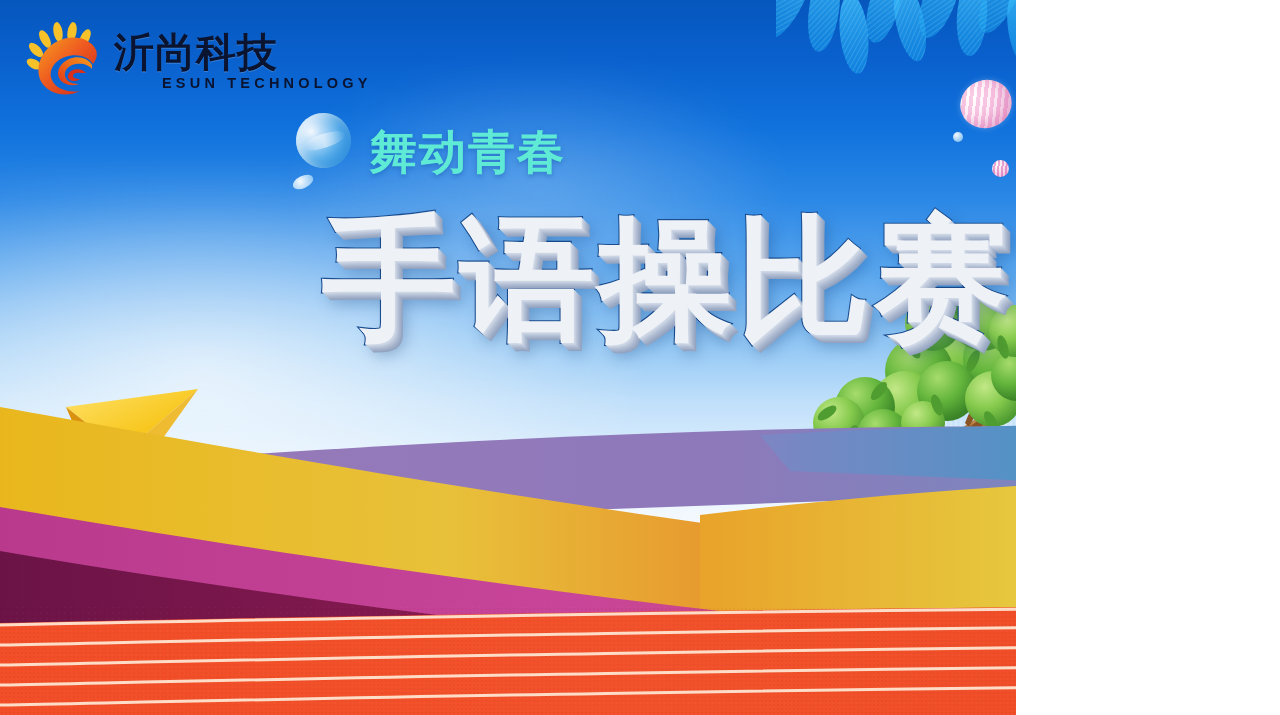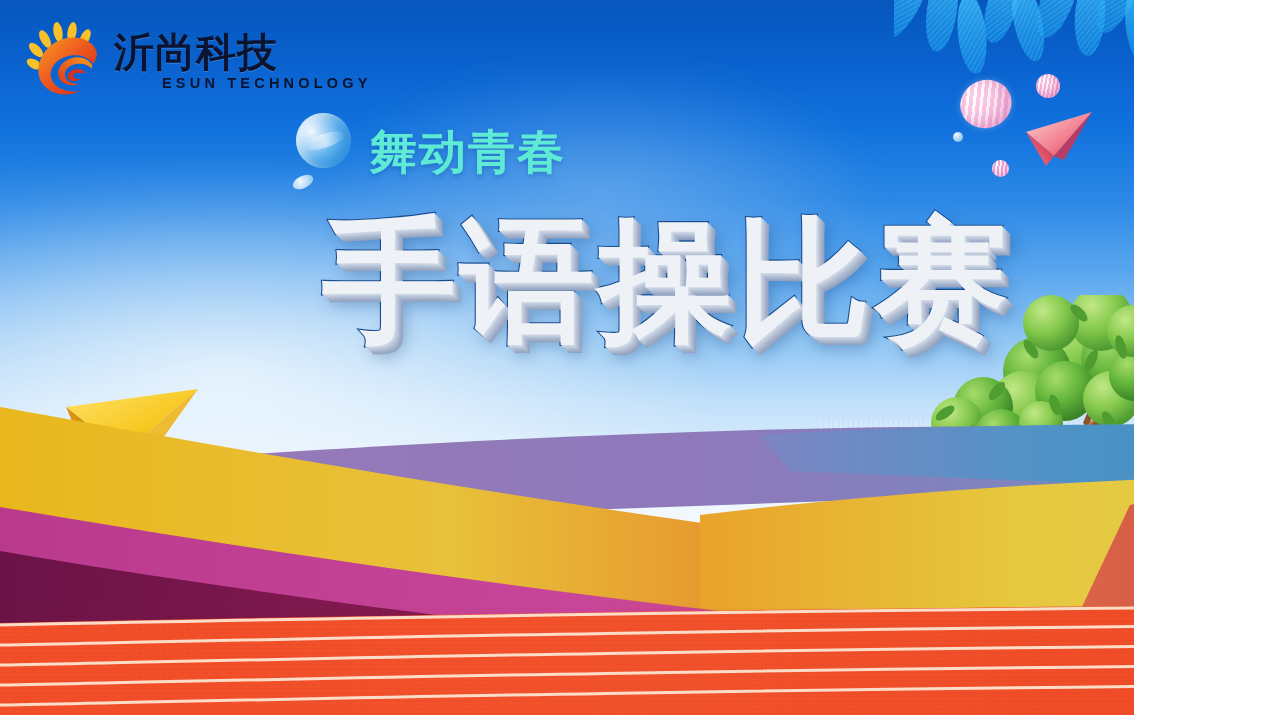--- a/index.html
+++ b/index.html
@@ -6,21 +6,21 @@
     margin: 0;
     padding: 0;
     background: #ffffff;
   }
   body {
     font-family: "Liberation Sans", sans-serif;
   }
 
   #poster {
     position: relative;
-    width: 1134px;
+    width: 1016px;
     height: 715px;
     overflow: hidden;
     background: #0a5fc8;
   }
 
   
   .sky {
     position: absolute;
     inset: 0;
     background: linear-gradient(to bottom,
@@ -174,22 +174,22 @@
     font-weight: bold;
     color: #5eead4;
     letter-spacing: 2px;
     line-height: 1;
     z-index: 11;
     text-shadow: 0 2px 5px rgba(0,60,150,0.35);
   }
   .main-title {
     position: absolute;
     left: 322px;
-    top: 224px;
-    font-family: Liberation Mono, monospace;
+    top: 212px;
+    font-family: Liberation Sans, sans-serif;
     font-size: 134px;
     font-weight: bold;
     line-height: 1;
     letter-spacing: 4px;
     color: #eef1f6;
     z-index: 11;
     -webkit-text-stroke: 2.2px #1b4f91;
     paint-order: stroke fill;
     text-shadow:
        1px 1px 0 #cfd8e6,

